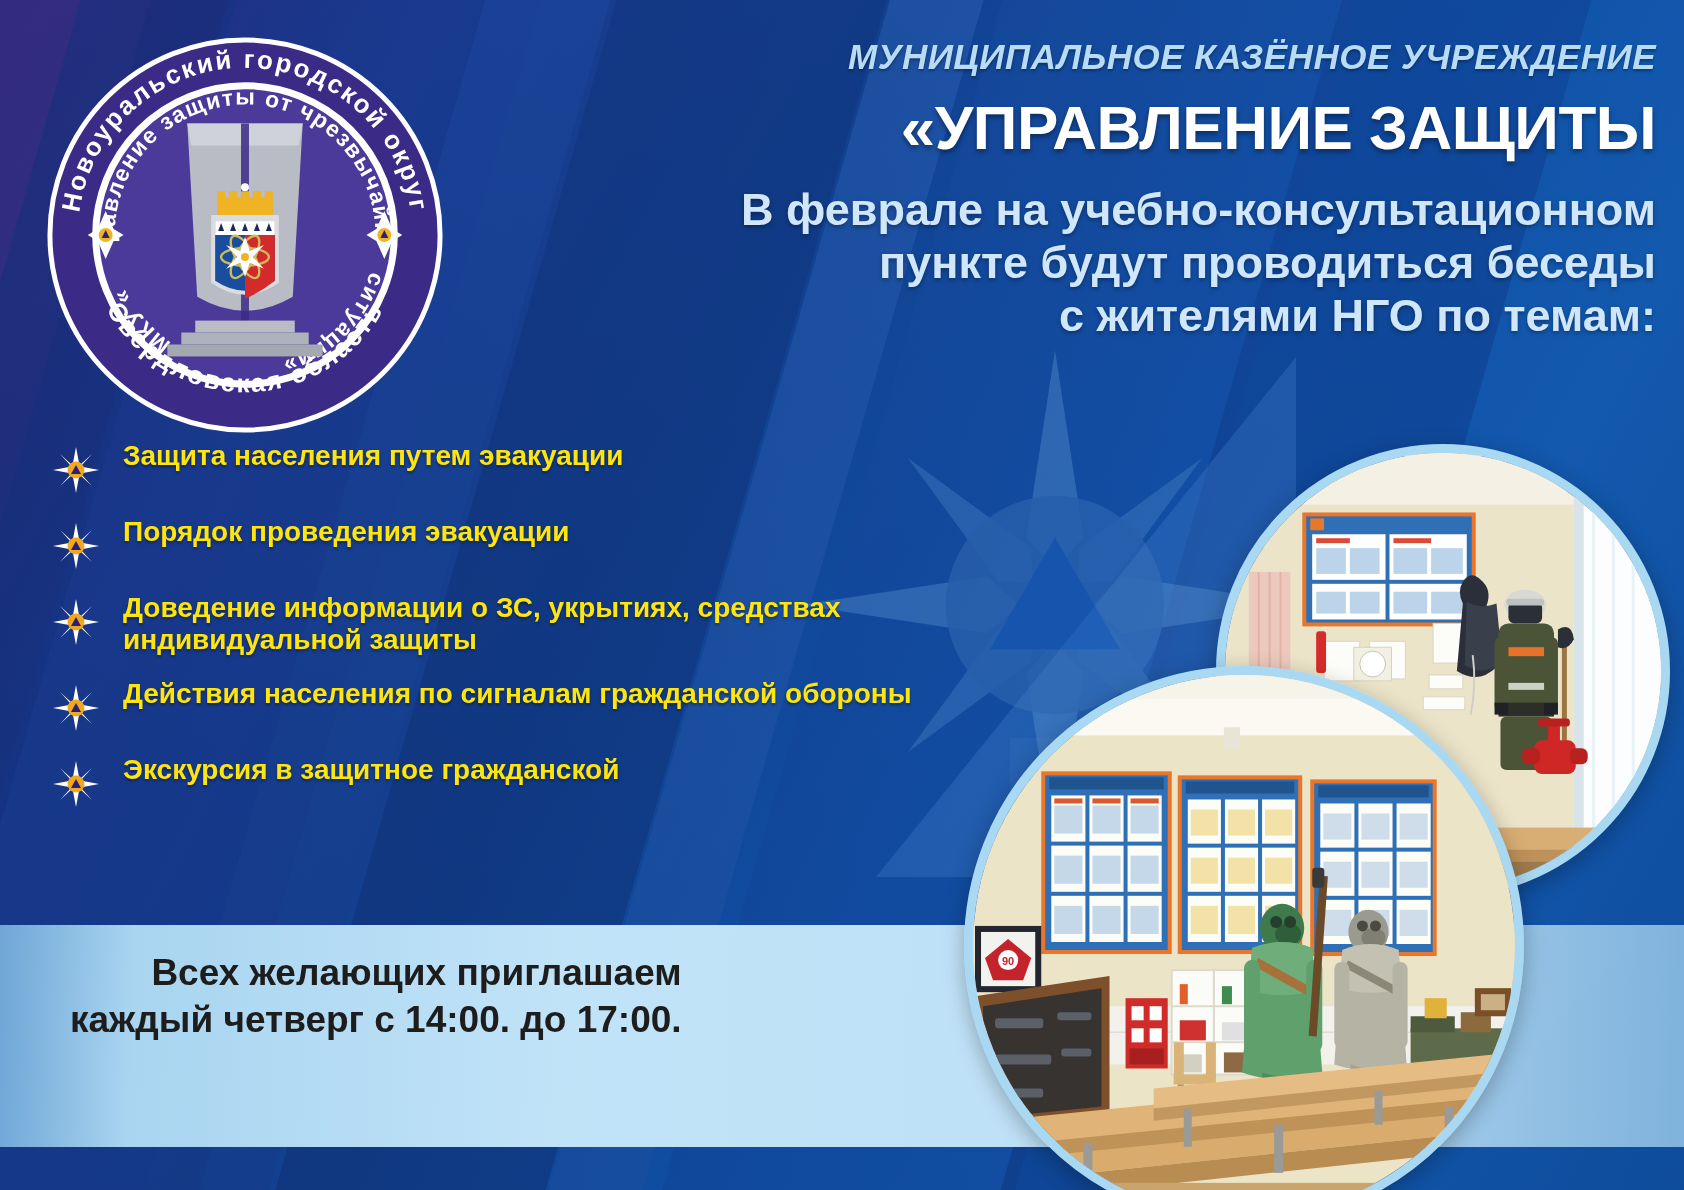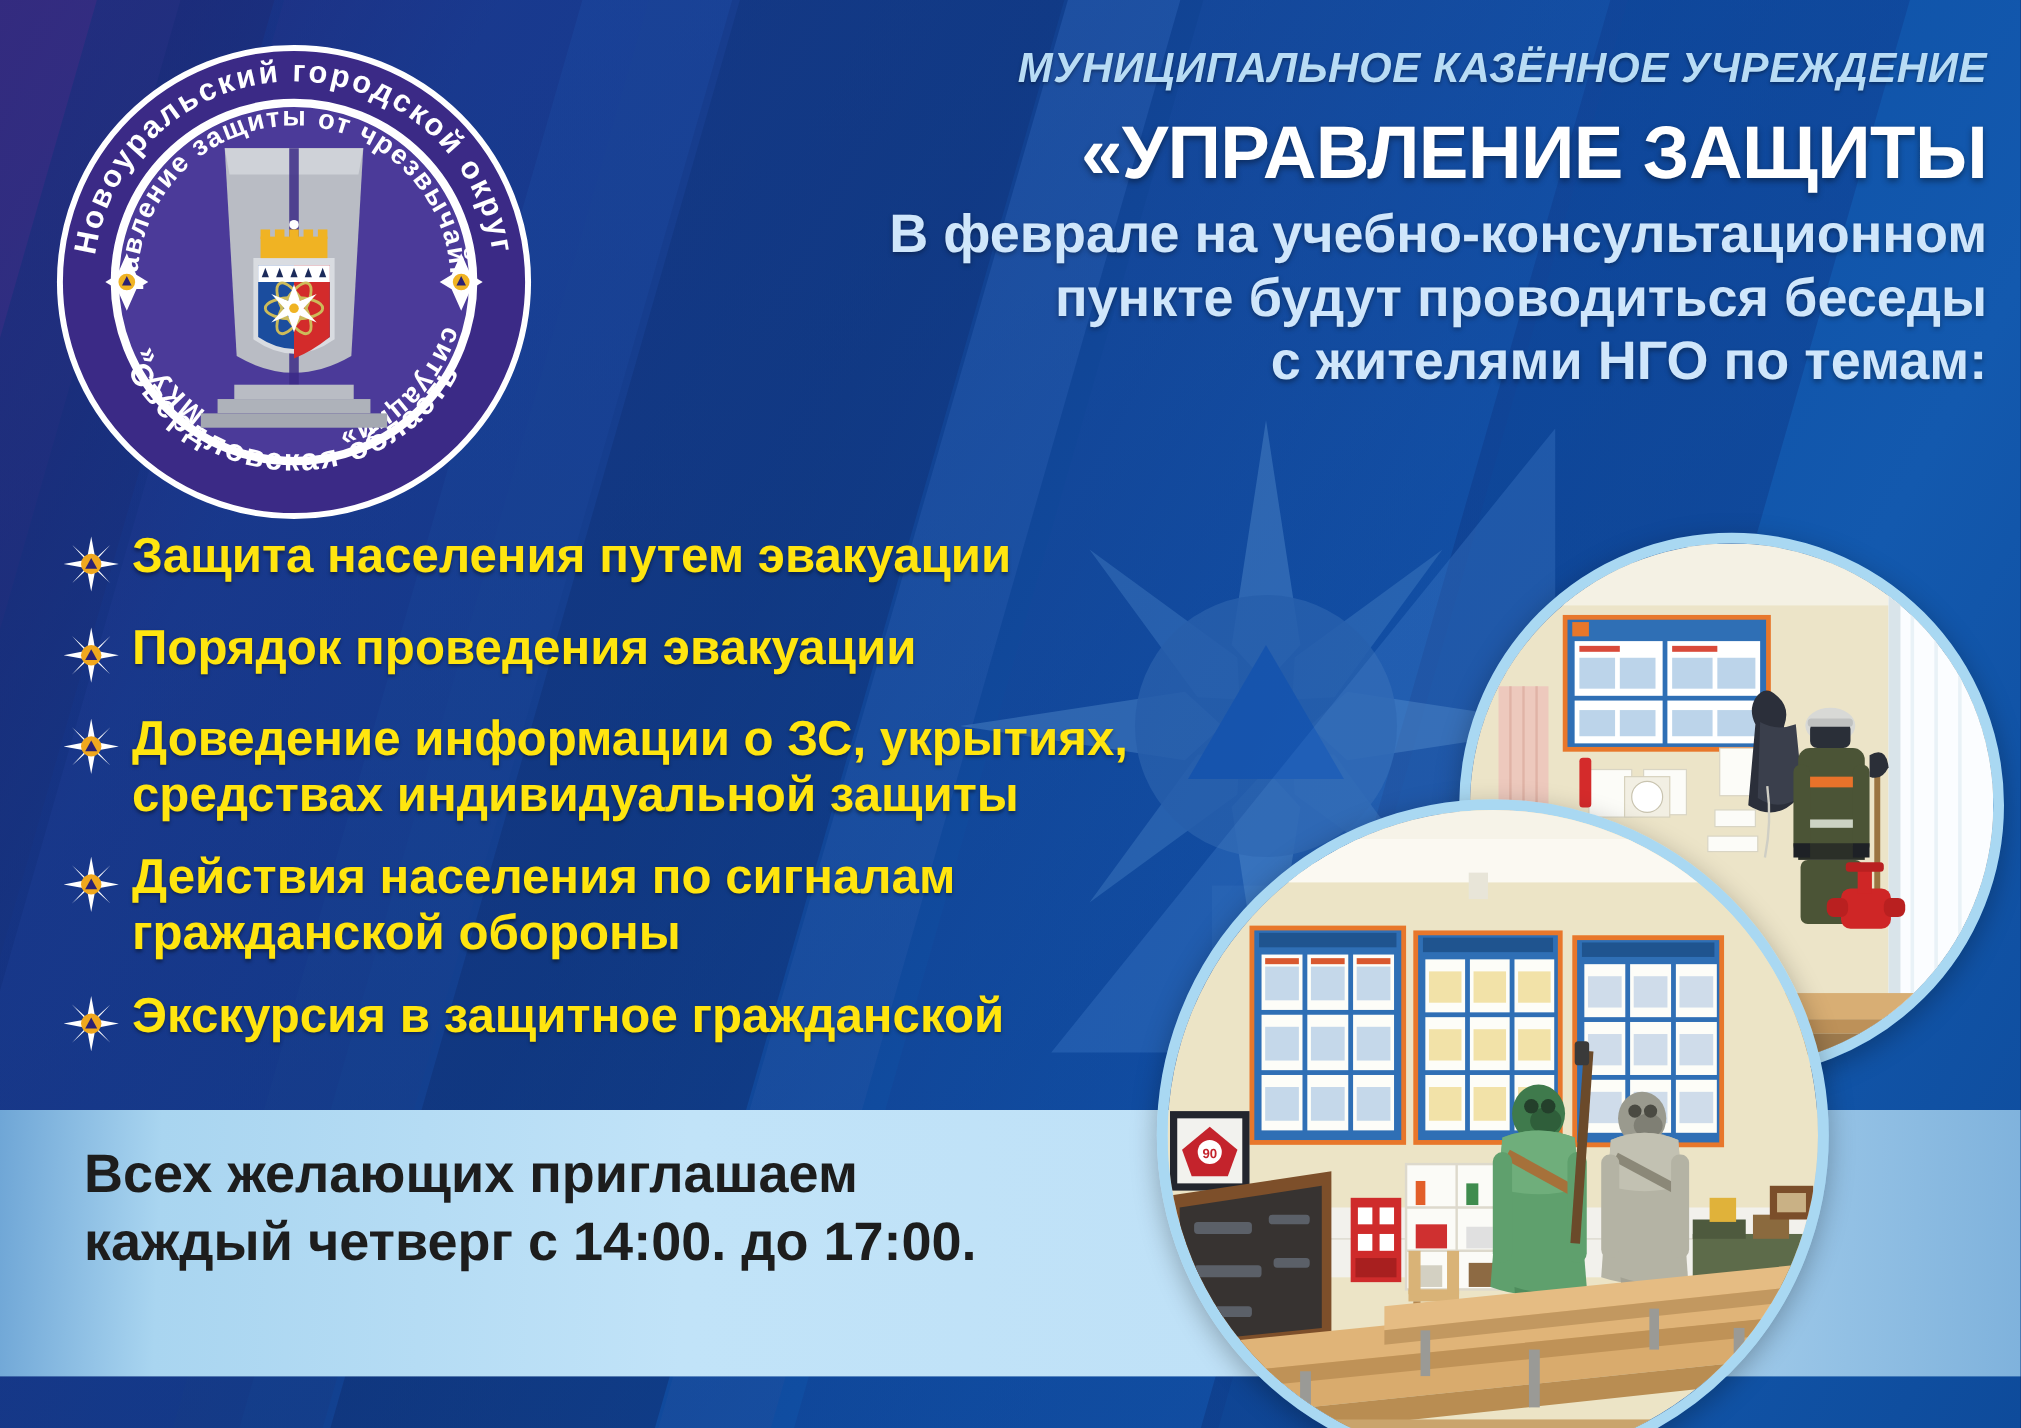--- a/index.html
+++ b/index.html
@@ -73,60 +73,62 @@
     margin-top: 18px;
     letter-spacing: -0.5px;
     text-shadow: 0 3px 5px rgba(0,0,0,.4);
   }
   .org-title .l2 { display: block; }
   .lede {
     color: #cfe6fb;
     font-size: 45px;
     font-weight: 700;
     line-height: 1.18;
-    margin-top: 8px;
+    margin-top: 23px;
     text-shadow: 0 2px 4px rgba(0,0,0,.35);
   }
   .lede span { display: block; }
 
   
   .topics {
     position: absolute;
     left: 52px; top: 440px;
     width: 960px;
   }
   .topic {
     display: flex;
     align-items: flex-start;
     margin-bottom: 22px;
   }
   .topic-icon { flex: 0 0 auto; width: 48px; height: 48px; margin-top: 6px; margin-right: 10px; }
   .topic-text {
     color: #ffe50f;
-    font-size: 41px;
+    font-size: 28px;
     font-weight: 800;
     line-height: 1.14;
     text-shadow: 0 2px 3px rgba(0,0,0,.38);
+    margin-left: 13px;
   }
 
   
   .footer-band {
     position: absolute;
     left: 0; right: 0;
     top: 925px; height: 222px;
     background: linear-gradient(92deg, #6fa6d6 0%, #a9d5f0 8%, #c1e3f8 34%, #bfe1f7 62%, #9ec9e9 86%, #7fb2dc 100%);
   }
   .footer-text {
     position: absolute;
     left: 70px; top: 950px;
     color: #1d1d1d;
-    font-size: 45px;
+    font-size: 37px;
     font-weight: 800;
     line-height: 1.26;
     z-index: 6;
+    text-align: right;
   }
   .footer-text span { display: block; }
 
   
   .photo {
     position: absolute;
     border-radius: 50%;
     border: 9px solid #a9d8f2;
     overflow: hidden;
     box-shadow: 0 6px 22px rgba(0,0,0,.28);

